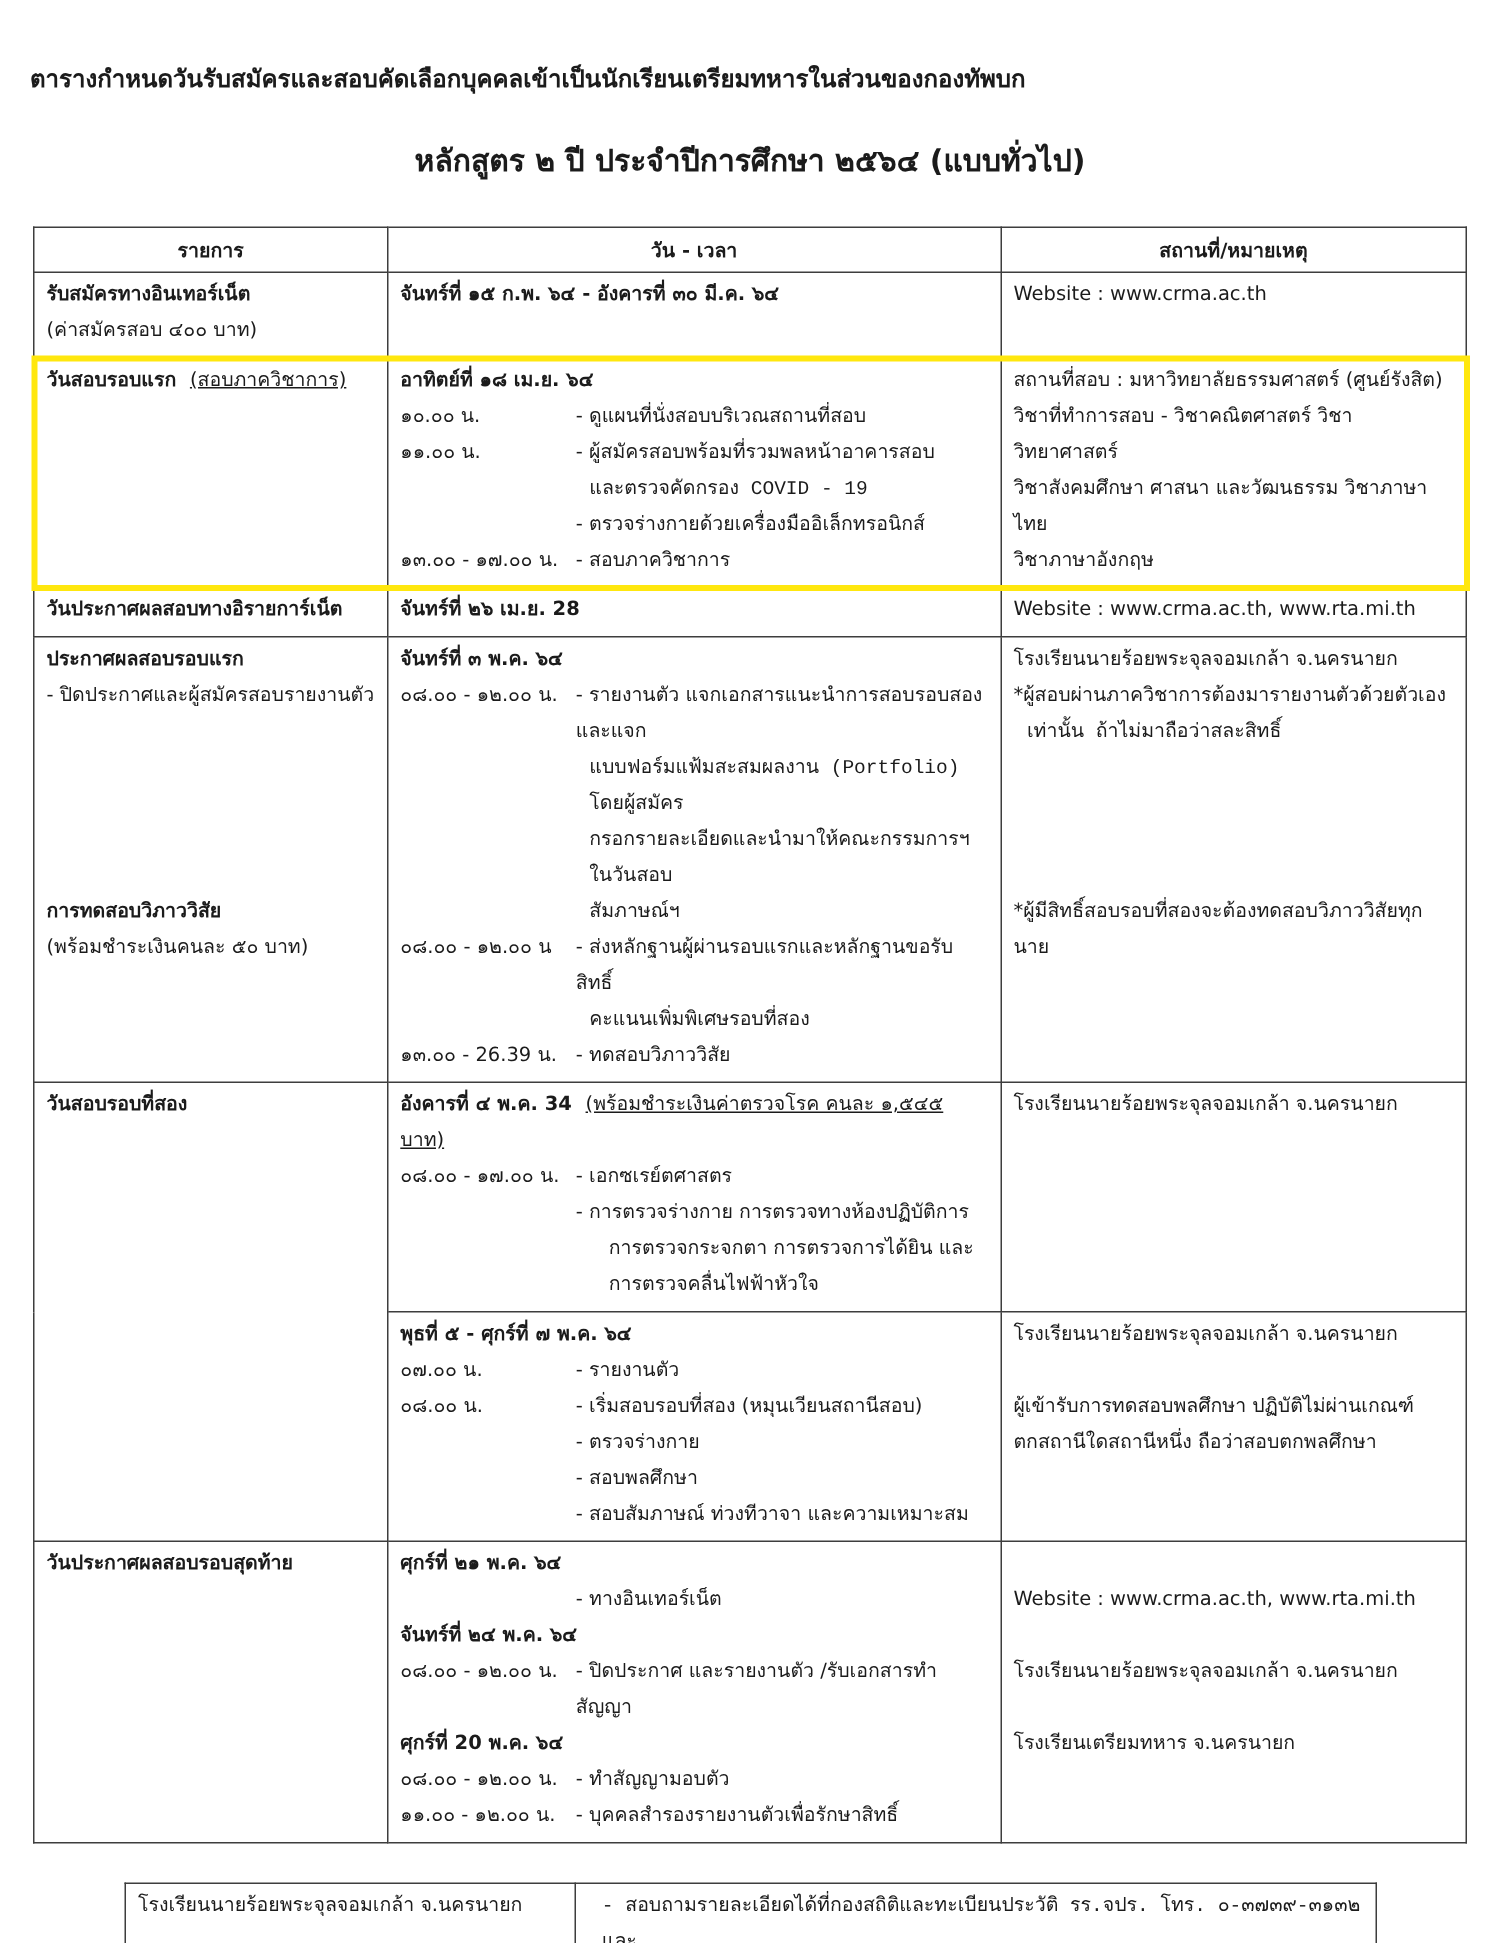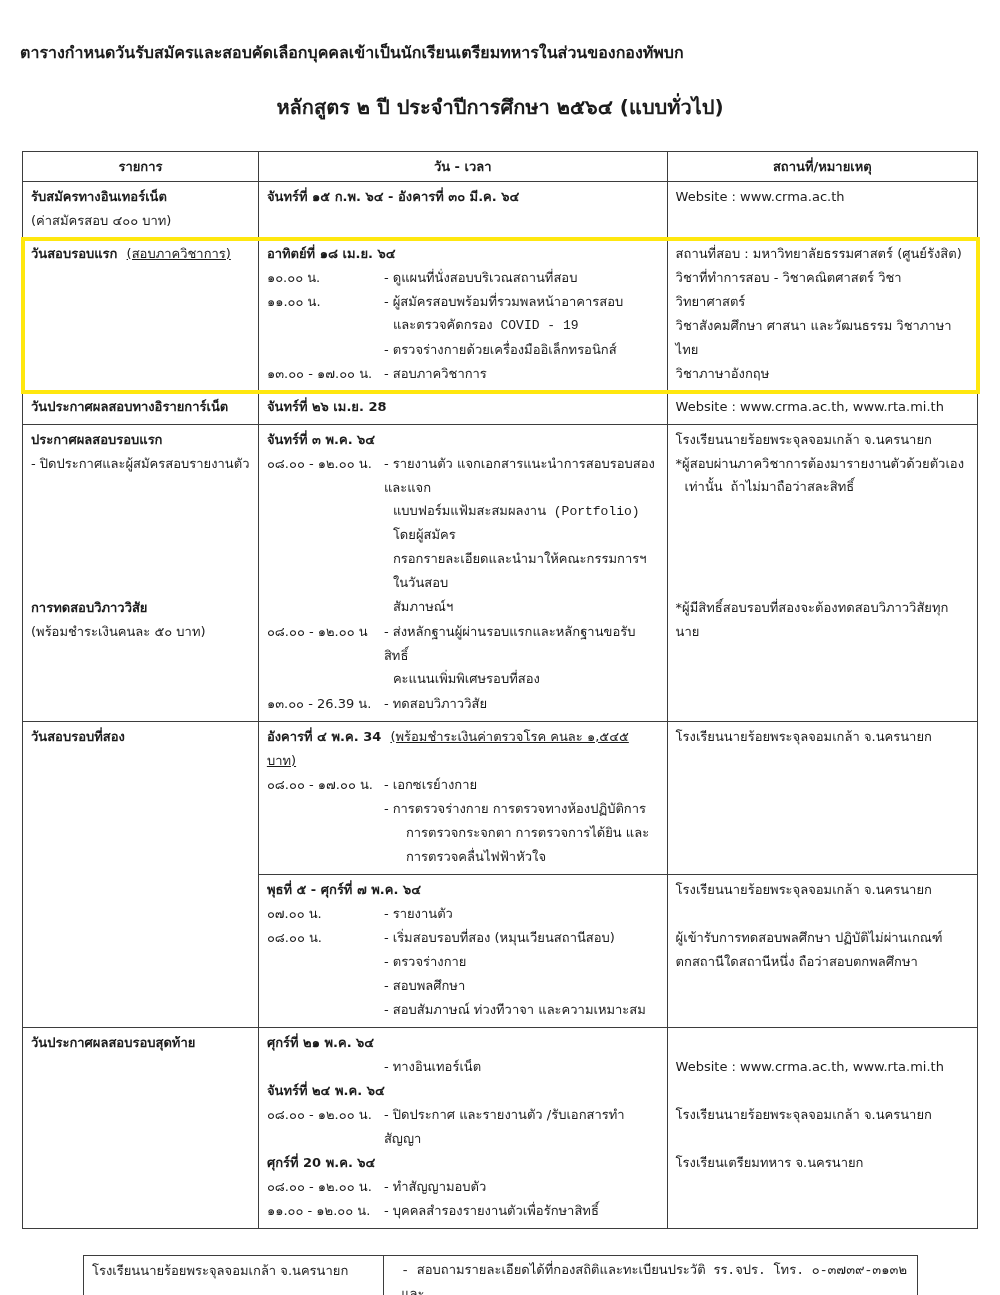--- a/index.html
+++ b/index.html
@@ -178,21 +178,21 @@
       <td rowspan="2">
         <div class="line b">วันสอบรอบที่สอง</div>
       </td>
       <td>
         <div class="line">
           <span class="b">อังคารที่ ๔ พ.ค. 34</span>
           <span class="note-after">(พร้อมชำระเงินค่าตรวจโรค คนละ ๑,๕๔๕ บาท)</span>
         </div>
         <div class="tl">
               <span class="time">๐๘.๐๐ - ๑๗.๐๐ น.</span>
-              <span class="desc">- เอกซเรย์างกาย</span>
+              <span class="desc">- เอกซเรย์ตศาสตร</span>
             </div>
         <div class="tl">
               <span class="time"></span>
               <span class="desc">- การตรวจร่างกาย การตรวจทางห้องปฏิบัติการ</span>
             </div>
         <div class="tl">
               <span class="time"></span>
               <span class="desc i2">การตรวจกระจกตา การตรวจการได้ยิน และ</span>
             </div>
         <div class="tl">

